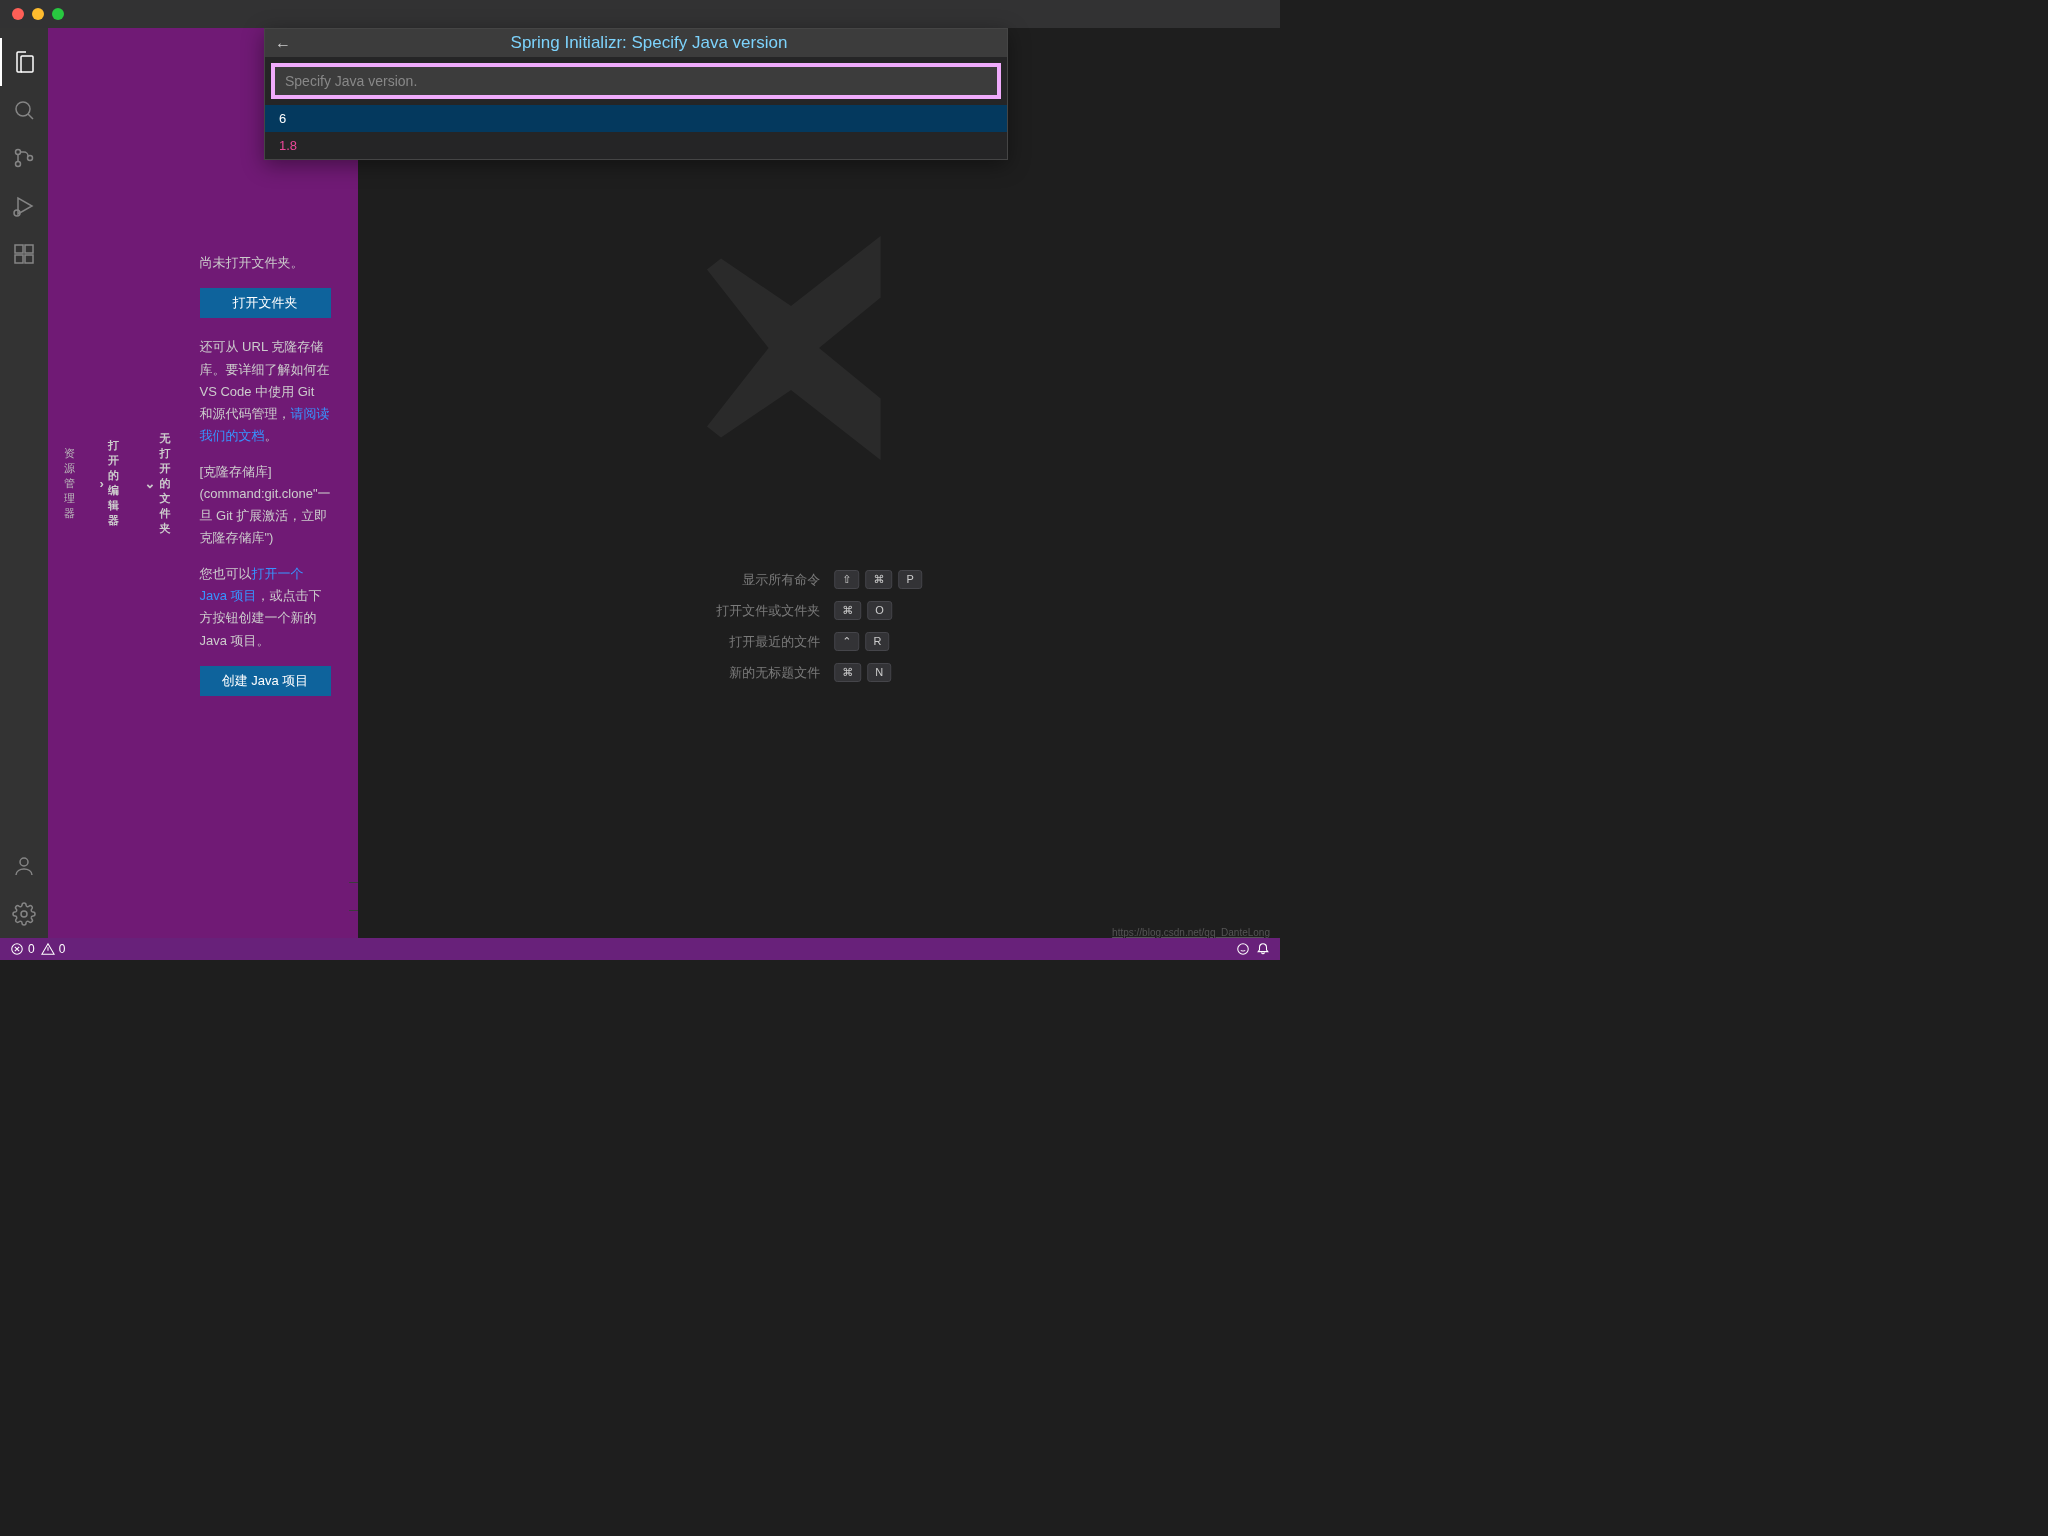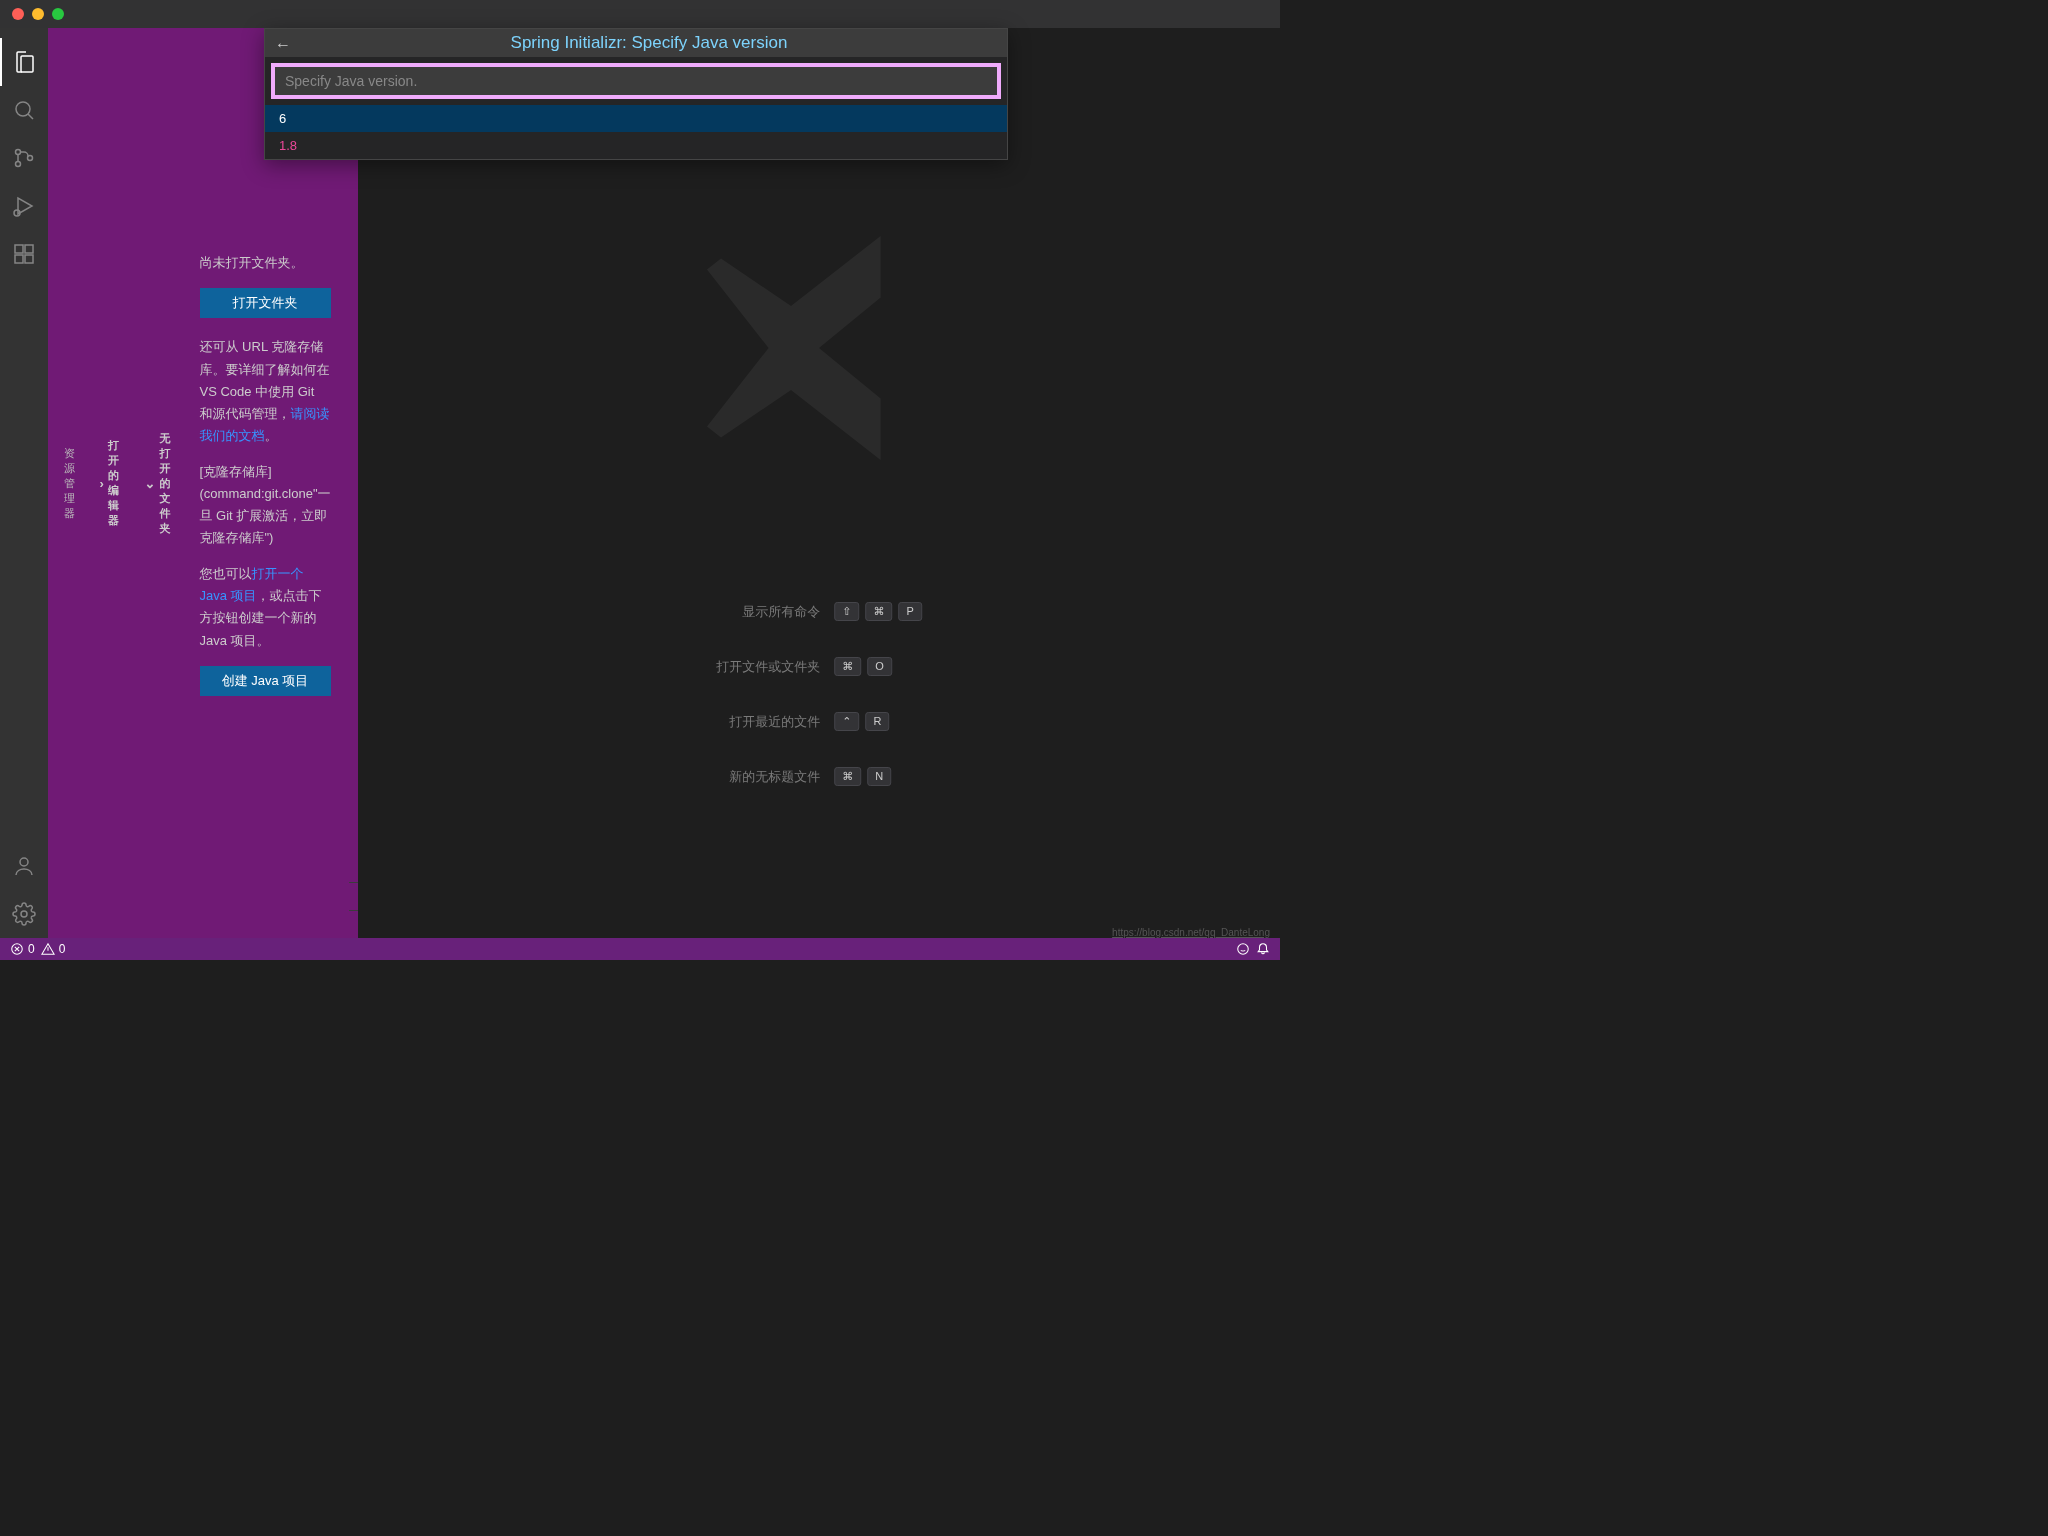--- a/index.html
+++ b/index.html
@@ -102,26 +102,26 @@
 }
 .watermark-logo {
   position: absolute;
   top: 180px;
   opacity: 0.05;
   width: 280px;
   height: 280px;
 }
 .shortcuts {
   position: absolute;
-  top: 574px;
+  top: 542px;
   left: 50%;
   transform: translateX(-50%);
   display: grid;
   grid-template-columns: auto auto;
-  gap: 36px 14px;
+  gap: 12px 14px;
   align-items: center;
   color: #7a7a7a;
   font-size: 13px;
 }
 .shortcuts .label { text-align: right; }
 .key-row { display: flex; gap: 6px; }
 .key {
   background: #333336;
   border: 1px solid #45454a;
   border-radius: 3px;

